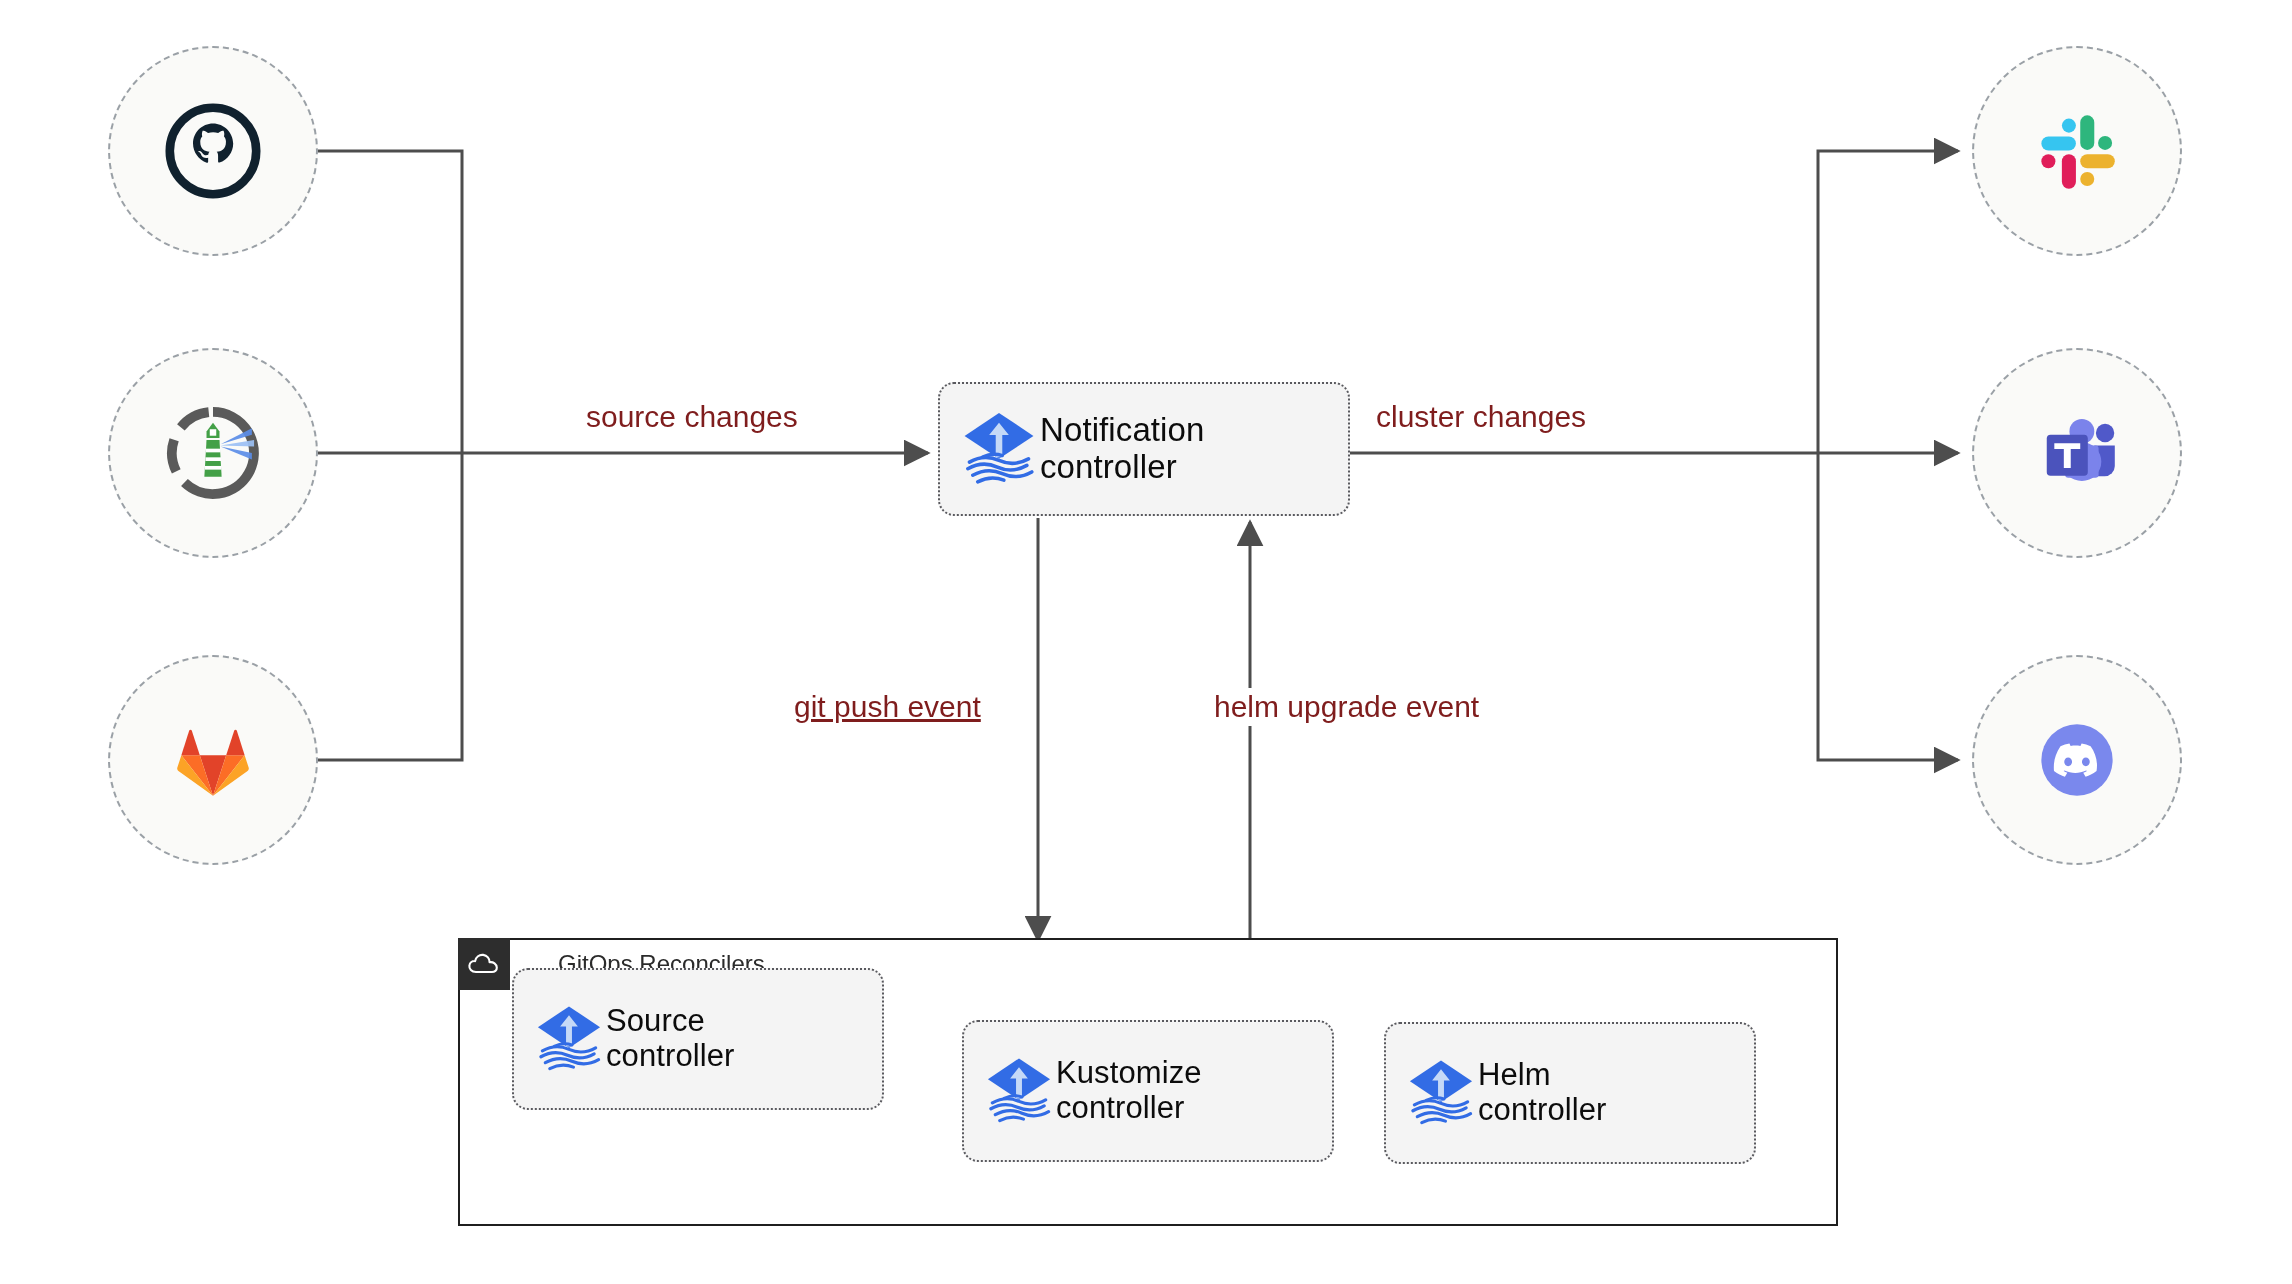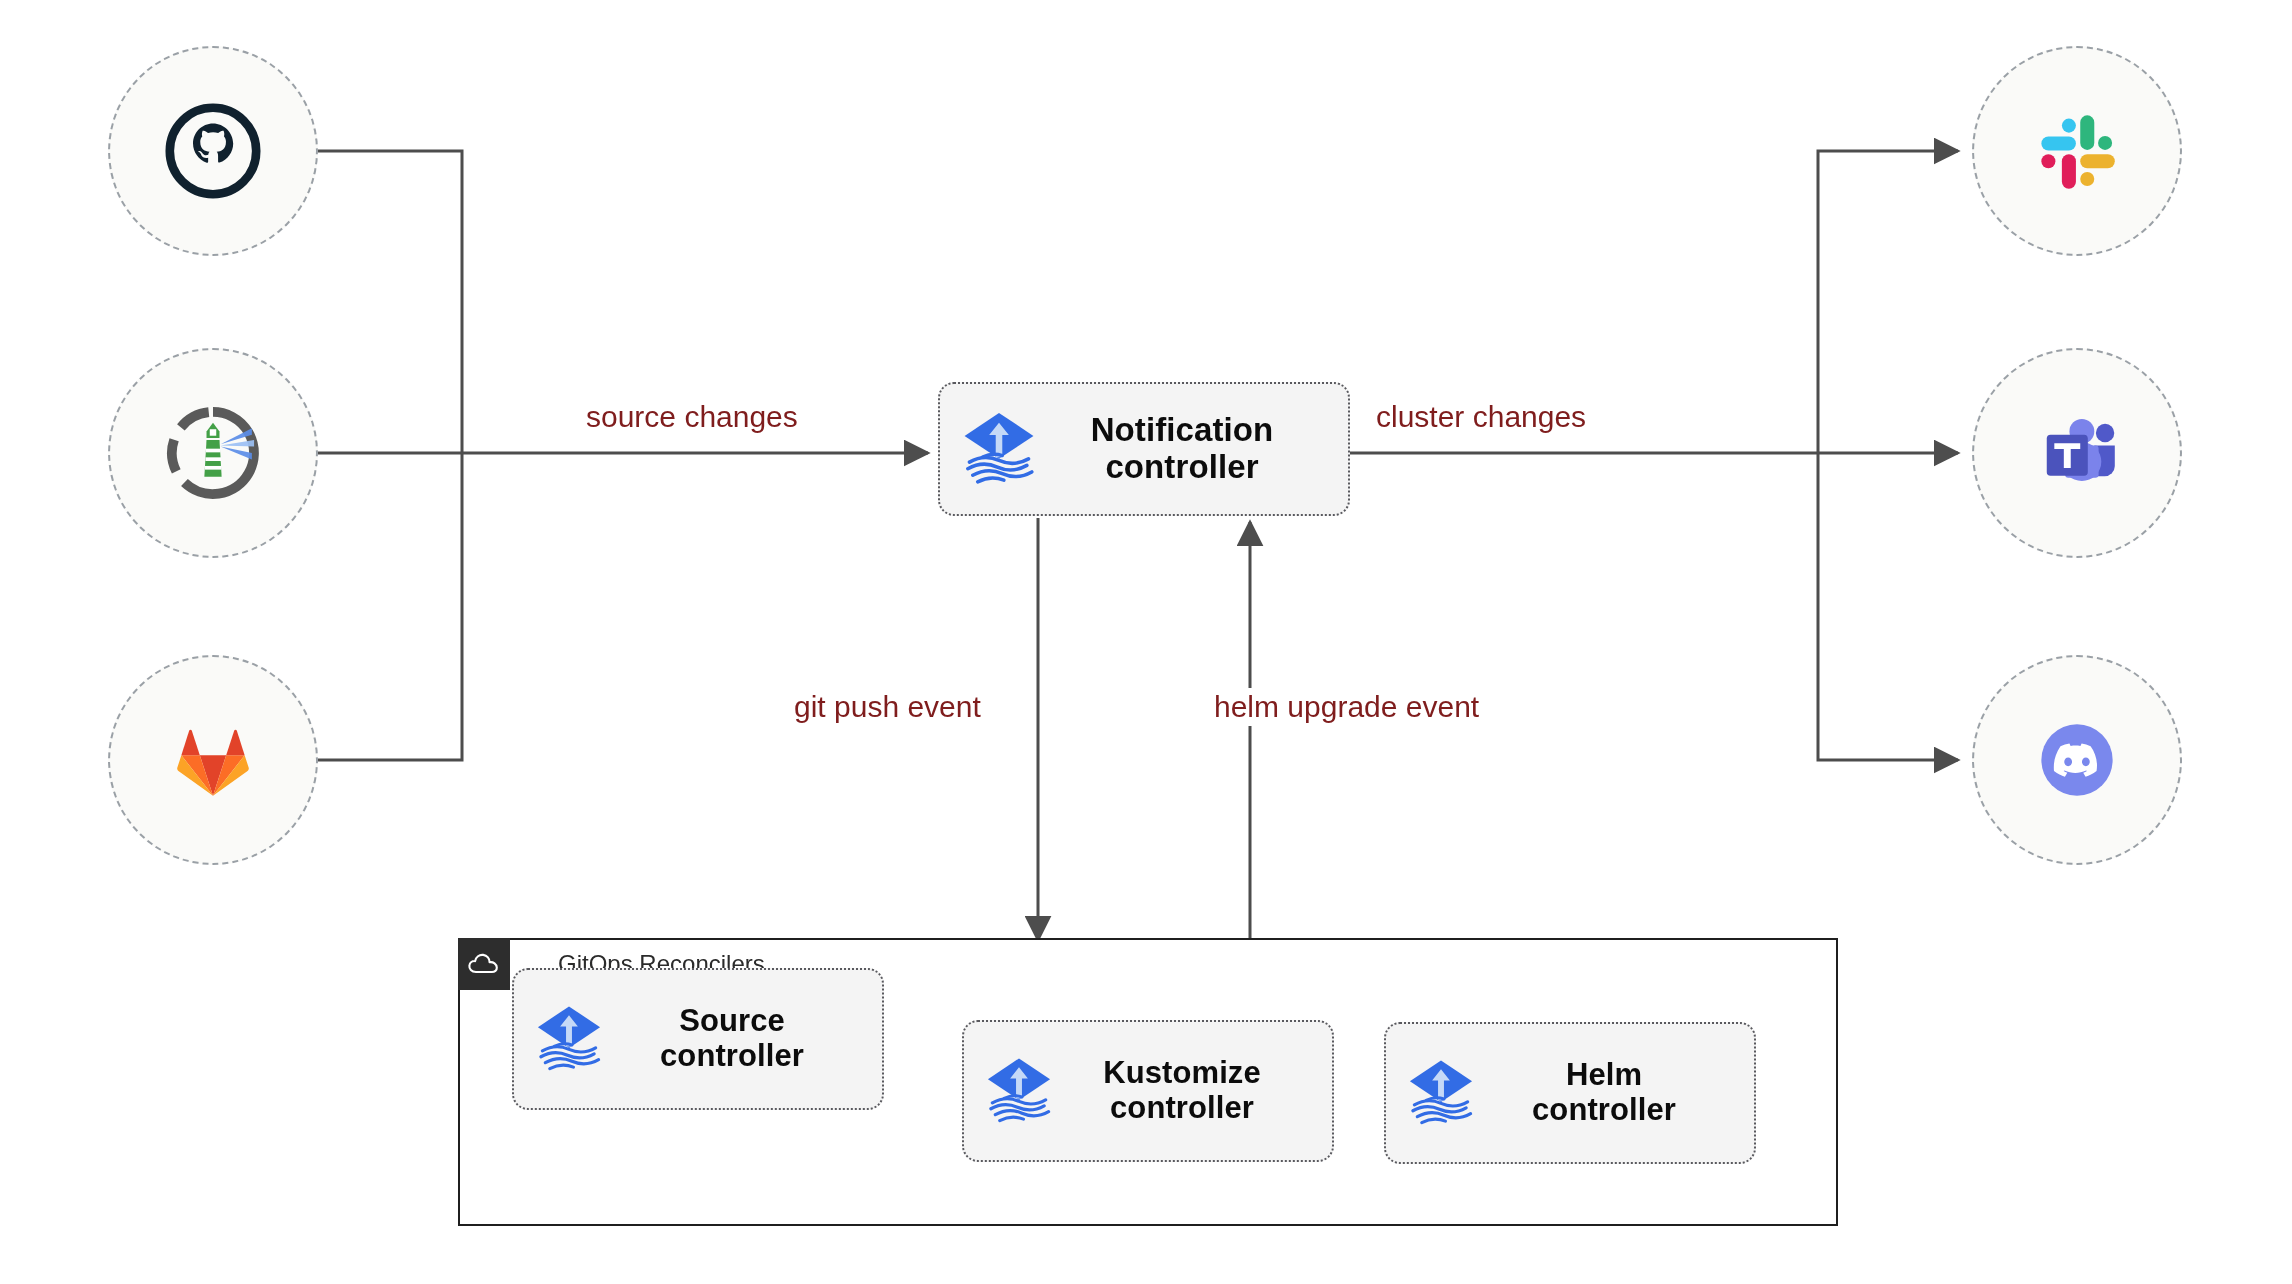--- a/index.html
+++ b/index.html
@@ -56,28 +56,27 @@
     align-items: center;
     padding: 0 18px;
   }
   .ctrl-box .flux-ico {
     width: 74px;
     height: 74px;
     flex: 0 0 74px;
   }
   .ctrl-box .ctrl-label {
     flex: 1 1 auto;
-    text-align: center;
+    text-align: left;
     font-size: 31px;
     line-height: 1.12;
     color: #0c0c0c;
     letter-spacing: 0.1px;
     white-space: pre-line;
     padding-right: 6px;
-    font-weight: bold;
   }
   #node-notification {
     left: 938px; top: 382px; width: 412px; height: 134px;
   }
   #node-notification .flux-ico { width: 82px; height: 82px; flex-basis: 82px; }
   #node-notification .ctrl-label { font-size: 33px; }
   #node-source    { left: 512px;  top: 968px; width: 372px; height: 142px; }
   #node-kustomize { left: 962px;  top: 1020px; width: 372px; height: 142px; }
   #node-helm      { left: 1384px; top: 1022px; width: 372px; height: 142px; }
 
@@ -121,21 +120,21 @@
   .edge-label {
     position: absolute;
     font-size: 30px;
     color: #7f1d1d;
     white-space: nowrap;
     background: #ffffff;
     padding: 2px 8px;
   }
   #label-source-changes  { left: 578px;  top: 398px; }
   #label-cluster-changes { left: 1368px; top: 398px; }
-  #label-git-push        { left: 786px;  top: 688px; }
+  #label-git-push        { left: 786px;  top: 688px; text-decoration: underline; }
   #label-helm-upgrade    { left: 1206px; top: 688px; }
 
   
   #node-github   { left: 108px;  top: 46px;  }
   #node-flux     { left: 108px;  top: 348px; }
   #node-gitlab   { left: 108px;  top: 655px; }
   #node-slack    { left: 1972px; top: 46px;  }
   #node-teams    { left: 1972px; top: 348px; }
   #node-discord  { left: 1972px; top: 655px; }
 </style>

